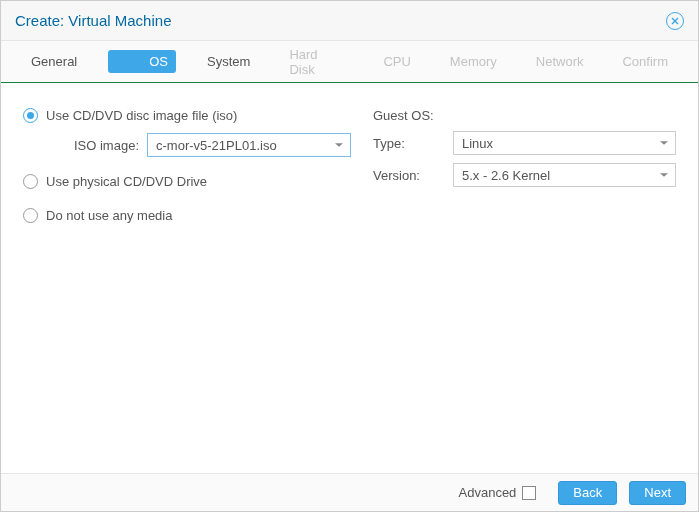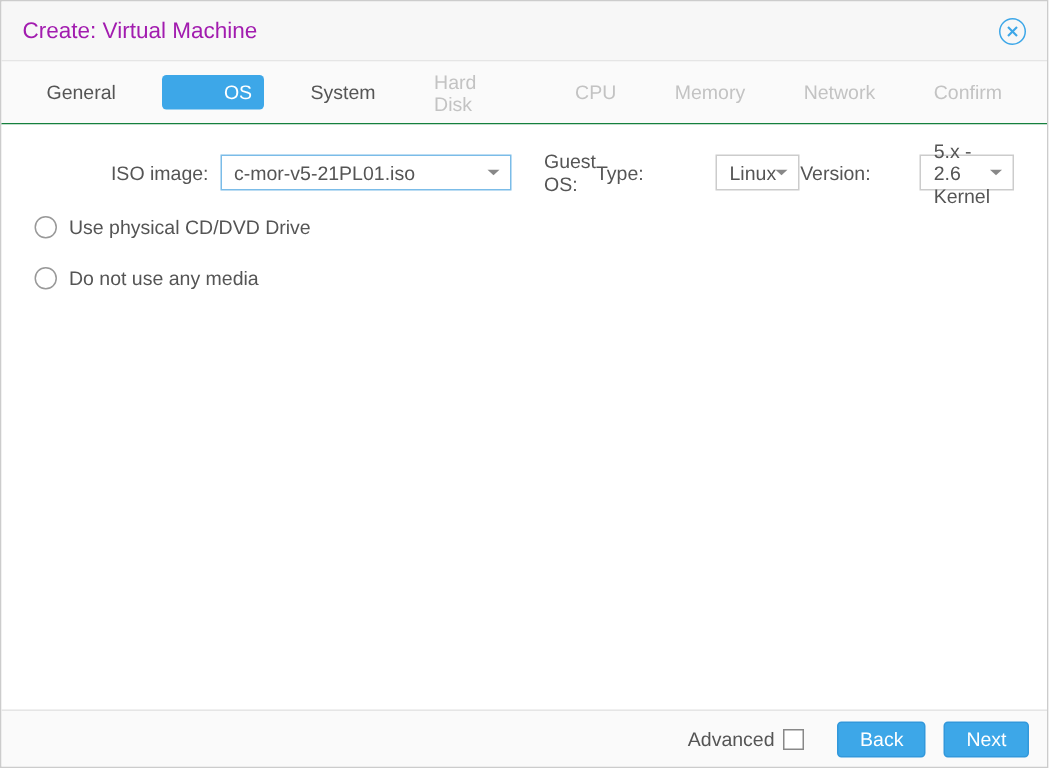--- a/index.html
+++ b/index.html
@@ -21,21 +21,21 @@
     flex-direction: column;
     position: relative;
   }
   .titlebar {
     height: 40px;
     padding: 0 14px;
     border-bottom: 1px solid #e5e5e5;
     display: flex;
     align-items: center;
     justify-content: space-between;
-    color: #a21caf;
+    color: #0369a1;
     font-size: 15px;
     background: #f7f7f7;
   }
   .titlebar .close-btn {
     width: 18px;
     height: 18px;
     border: 1.4px solid #3da7e8;
     border-radius: 50%;
     display: flex;
     align-items: center;
@@ -77,21 +77,21 @@
     gap: 22px;
   }
   .col-left {
     width: 328px;
     display: flex;
     flex-direction: column;
   }
   .col-right {
     flex: 1;
     display: flex;
-    flex-direction: row;
+    flex-direction: column;
   }
   .radio-row {
     display: flex;
     align-items: center;
     height: 28px;
     margin-bottom: 2px;
     cursor: pointer;
   }
   .radio-outer {
     width: 15px;
@@ -219,20 +219,26 @@
     <div class="tab disabled">CPU</div>
     <div class="tab disabled">Memory</div>
     <div class="tab disabled">Network</div>
     <div class="tab disabled">Confirm</div>
   </div>
 
   <div class="content">
 
     <div class="col-left">
 
+      <div class="radio-row">
+        <div class="radio-outer selected">
+            <div class="radio-inner"></div>
+          </div>
+        <span>Use CD/DVD disc image file (iso)</span>
+      </div>
 
 
       <div class="form-row">
         <div class="form-label">ISO image:</div>
         <div class="combo highlight">
           <span>c-mor-v5-21PL01.iso</span>
           <div class="chevron"></div>
         </div>
       </div>
 

